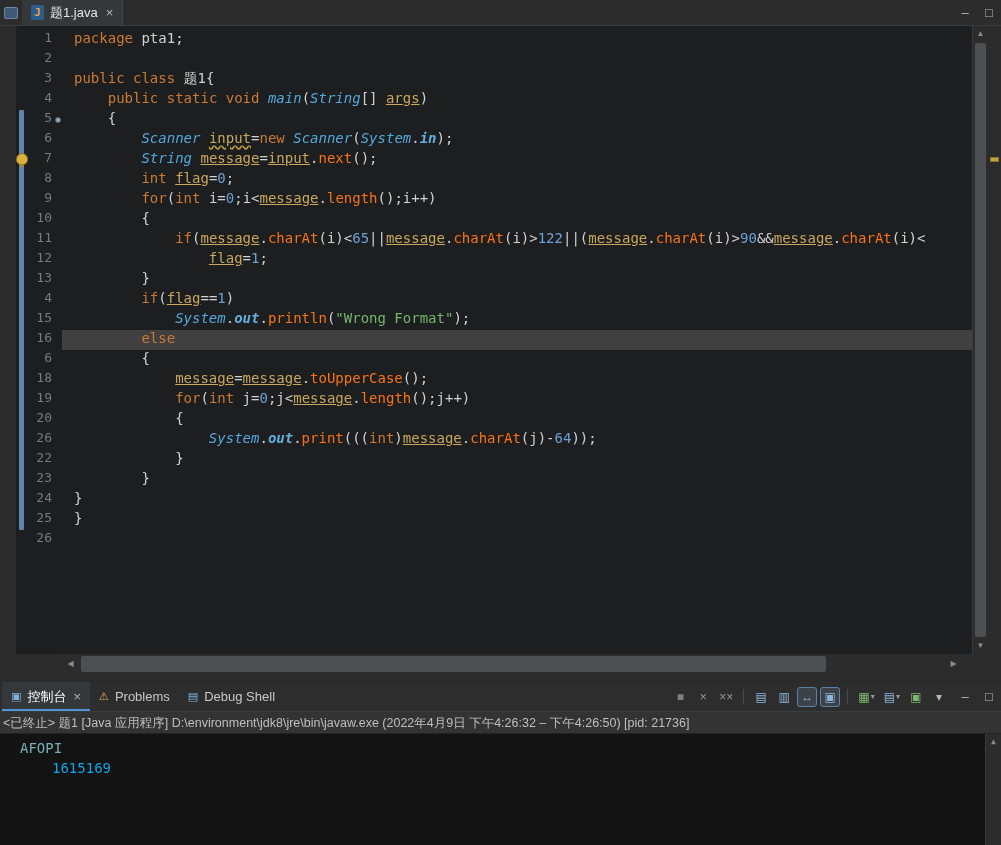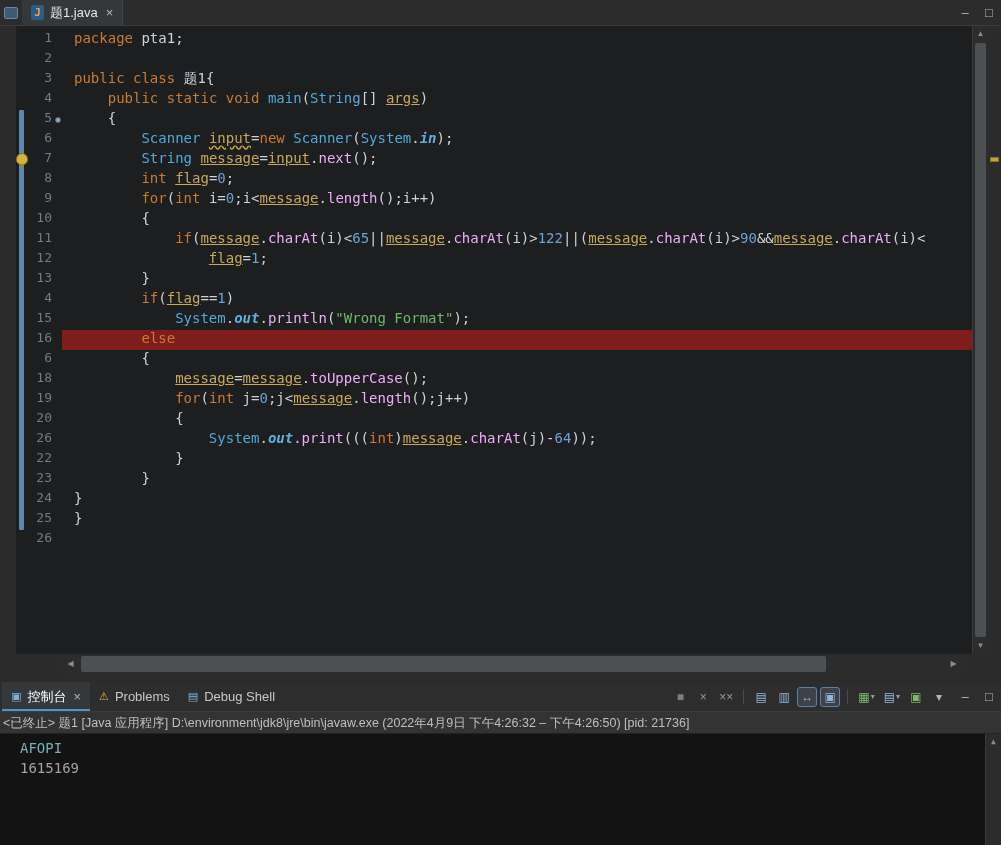--- a/index.html
+++ b/index.html
@@ -21,24 +21,24 @@
   .editor-main { height:628px; display:flex; background:#1d1e1f; position:relative; }
   .trim-left { width:16px; background:#2b2b2b; }
   .gutter { width:46px; position:relative; padding-top:4px; background:#1d1e1f; }
   .ln { height:20px; line-height:20px; text-align:right; padding-right:10px; color:#747b82; font:13px "DejaVu Sans Mono",monospace; position:relative; }
   .ln-dot { position:absolute; right:1px; top:7px; width:6px; height:6px; border-radius:50%; background:#8fa8c0; border:1px solid #55677a; }
   .range-bar { position:absolute; left:3px; width:5px; background:#5f86ad; border-radius:1px; z-index:1; }
   .warning-icon { position:absolute; left:0; width:12px; height:12px; background:#d9b13e; border:1px solid #8a6d1f; border-radius:50% 50% 42% 42%; z-index:2; }
   .warning-icon:after { content:""; position:absolute; left:3px; bottom:-3px; width:4px; height:3px; background:#9c8336; }
   .code-area { flex:1; padding:4px 0 4px 12px; overflow:hidden; }
   .code-line { height:20px; line-height:20px; font:14px "DejaVu Sans Mono",monospace; white-space:pre; color:#cfd2d5; }
-  .code-line.hl { background:#7f1d1d; margin-left:-12px; padding-left:12px; }
+  .code-line.hl { background:#404040; margin-left:-12px; padding-left:12px; }
   .tk-k { color:#cc7a33; }
-  .tk-t { color:#52a8dc; }
-  .tk-m { color:#f0abfc; }
+  .tk-t { color:#52a8dc;font-style:italic; }
+  .tk-m { color:#f97316; }
   .tk-f { color:#62aedc; font-style:italic; font-weight:bold; }
   .tk-v { color:#c9a75c;text-decoration:underline; }
   .tk-w { color:#c9a75c; text-decoration-line:underline; text-decoration-style:wavy; text-decoration-color:#c8a73c; text-underline-offset:2px; }
   .tk-n { color:#6ca1d8; }
   .tk-s { color:#73b66b; }
   .tk-p { color:#cfd2d5; }
   
   .vscroll { width:16px; background:#2c2c2c; border-left:1px solid #3a3a3a; position:relative; }
   .vs-btn { height:16px; text-align:center; line-height:16px; font-size:8px; color:#8b8b8b; }
   .vs-btn.bottom { position:absolute; bottom:0; left:0; right:0; }
@@ -61,21 +61,21 @@
   .ctab-close { color:#b0b0b0; margin-left:1px; }
   .console-toolbar { margin-left:auto; display:flex; align-items:center; gap:3px; padding-right:4px; }
   .cicon { min-width:20px; height:20px; display:flex; align-items:center; justify-content:center; font-size:12px; border-radius:3px; border:1px solid transparent; padding:0 2px; }
   .cicon.pressed { background:#3d4248; border-color:#5a81a8; }
   .cicon .dd { font-size:8px; color:#9a9a9a; margin-left:1px; }
   .tsep { width:1px; height:15px; background:#4a4a4a; margin:0 4px; align-self:center; }
   .console-header { height:22px; line-height:22px; background:#333333; color:#bfbfbf; font-size:12.5px; padding-left:3px; white-space:nowrap; overflow:hidden; border-bottom:1px solid #222; }
   .console-output { flex:1; background:#131314; position:relative; padding:4px 0 0 20px; font:14px "DejaVu Sans Mono",monospace; }
   .cline { height:20px; line-height:20px; white-space:pre; }
   .cline.stdin { color:#76afb6; }
-  .cline.stdout { color:#a3a3a3; }
+  .cline.stdout { color:#0ea5e9;margin-left:32px; }
   .cvscroll { position:absolute; right:0; top:0; bottom:0; width:16px; background:#2c2c2c; border-left:1px solid #3a3a3a; }
 </style>
 </head>
 <body>
 
 <div class="window">
 
   <div class="editor-tabbar">
     <div class="area-icon"></div>
     <div class="editor-tab">

